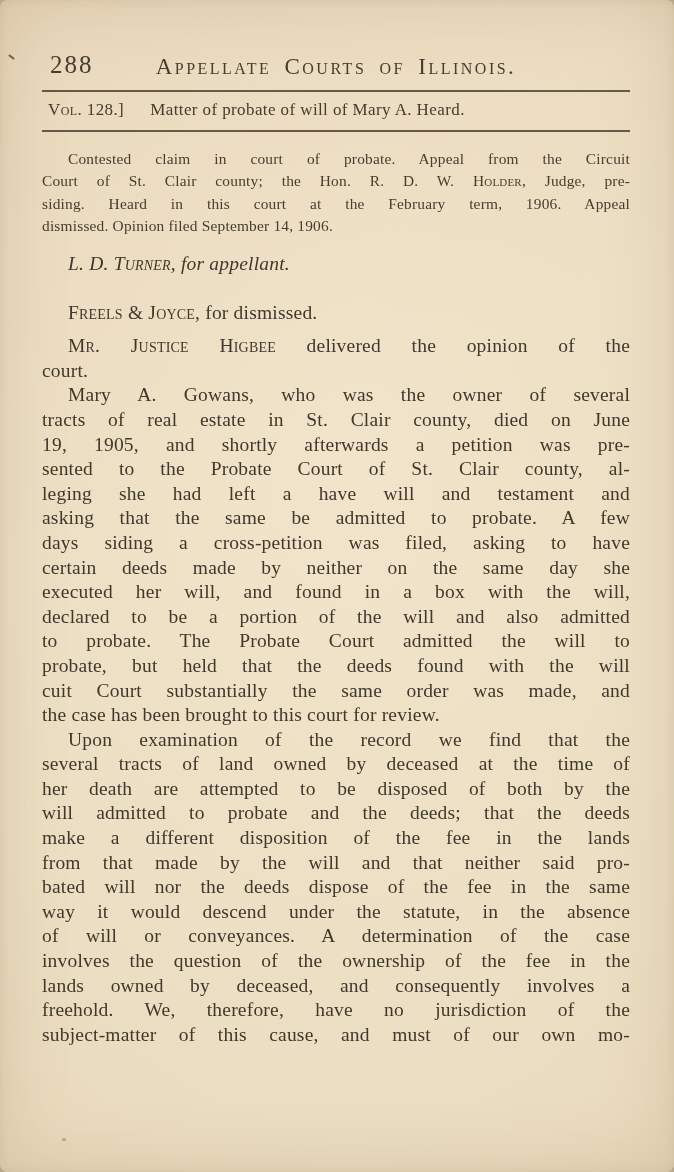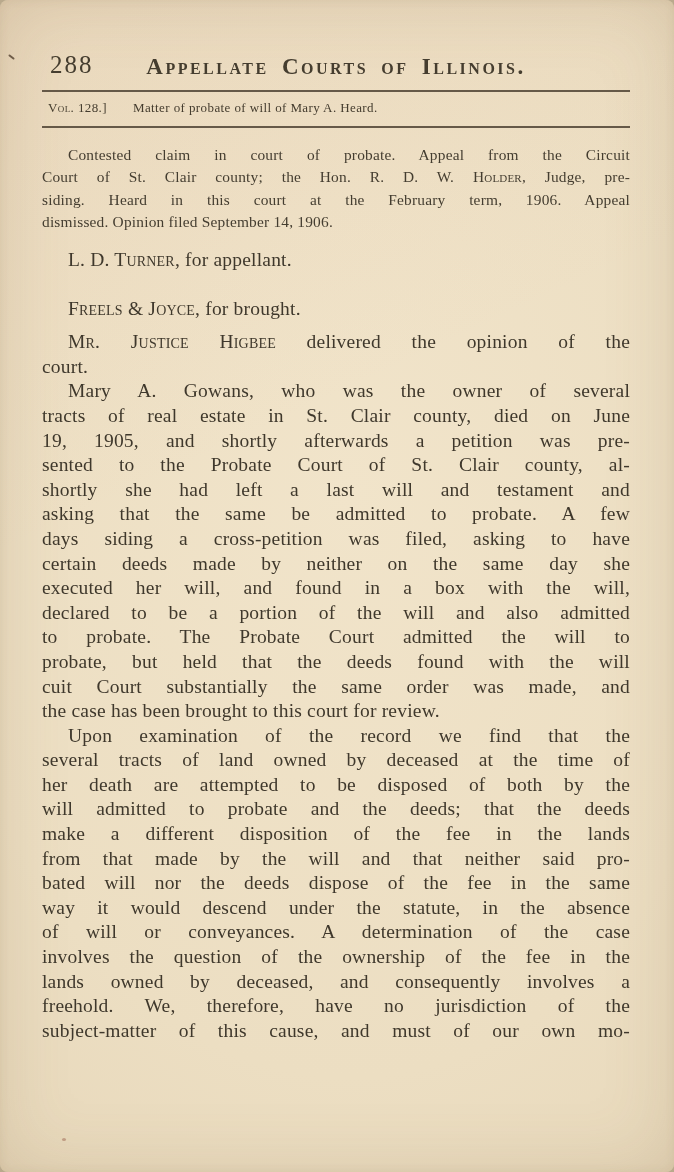--- a/index.html
+++ b/index.html
@@ -15,37 +15,37 @@
     font-family:"Liberation Serif", serif;
     border-radius:8px;
   }
   .content { position:absolute; left:42px; top:0; width:588px; }
 
   .header-row { position:relative; margin-top:50px; height:40px; }
   .page-num { position:absolute; left:8px; top:1px; font-size:25px; letter-spacing:2px; color:#453d2f; }
   .running-title {
     text-align:center; font-variant:small-caps;
     font-size:23px; letter-spacing:2.5px; word-spacing:5px;
-    padding-top:4px; color:#453d2f;font-weight:bold;
+    padding-top:4px; color:#453d2f;
   }
 
   .rule { border:0; border-top:2px solid rgba(78,66,50,0.85); margin:0; height:0; }
 
   .subheader {
     display:flex; gap:26px; align-items:center;
-    font-size:13px; letter-spacing:0.4px;
+    font-size:17px; letter-spacing:0.4px;
     padding:8px 0 10px 6px; color:#443c2e;
   }
   .sc { font-variant:small-caps; }
 
   .syllabus { margin-top:16px; font-size:15.4px; line-height:22.3px; letter-spacing:0.2px; color:#443d30; }
   .syllabus .indent { text-indent:30px; }
 
   .counsel { margin:0; font-size:19.5px; text-indent:26px; letter-spacing:0.2px; }
-  .counsel-1 { margin-top:16px; }
+  .counsel-1 { margin-top:16px;font-style:italic; }
   .counsel-2 { margin-top:27px; }
 
   .opinion { margin-top:10px; font-size:19.5px; line-height:24.6px; letter-spacing:0.2px; color:#3f382c; }
 
   .line { text-align:justify; text-align-last:justify; }
   .line.end { text-align-last:left; }
   .line.indent { text-indent:26px; }
 
   .speck { position:absolute; }
   .speck-1 { left:8px; top:56px; width:7px; height:2px; background:#6f5d49; transform:rotate(38deg); border-radius:2px; }
@@ -76,32 +76,32 @@
 
     <div class="syllabus">
       <div class="line indent">Contested claim in court of probate. Appeal from the Circuit</div>
       <div class="line"><span>Court of St. Clair county; the Hon. R. D. W. </span><span class="sc">Holder</span><span>, Judge, pre-</span></div>
       <div class="line">siding. Heard in this court at the February term, 1906. Appeal</div>
       <div class="line end">dismissed. Opinion filed September 14, 1906.</div>
     </div>
 
     <p class="counsel counsel-1"><span class="sc">L. D. Turner</span><span>, for appellant.</span></p>
 
-    <p class="counsel counsel-2"><span class="sc">Freels &amp; Joyce</span><span>, for brought.</span></p>
+    <p class="counsel counsel-2"><span class="sc">Freels &amp; Joyce</span><span>, for dismissed.</span></p>
 
     <div class="opinion">
       <div class="line indent"><span class="sc">Mr. Justice Higbee</span><span> delivered the opinion of the</span></div>
       <div class="line end">court.</div>
 
       <div>
         <div class="line indent">Mary A. Gowans, who was the owner of several</div>
         <div class="line">tracts of real estate in St. Clair county, died on June</div>
         <div class="line">19, 1905, and shortly afterwards a petition was pre-</div>
         <div class="line">sented to the Probate Court of St. Clair county, al-</div>
-        <div class="line">shortly she had left a last will and testament and</div>
+        <div class="line">leging she had left a have will and testament and</div>
         <div class="line">asking that the same be admitted to probate. A few</div>
         <div class="line">days siding a cross-petition was filed, asking to have</div>
         <div class="line">certain deeds made by neither on the same day she</div>
         <div class="line">executed her will, and found in a box with the will,</div>
         <div class="line">declared to be a portion of the will and also admitted</div>
         <div class="line">to probate. The Probate Court admitted the will to</div>
         <div class="line">probate, but held that the deeds found with the will</div>
         <div class="line">cuit Court substantially the same order was made, and</div>
         <div class="line end">the case has been brought to this court for review.</div>
       </div>

